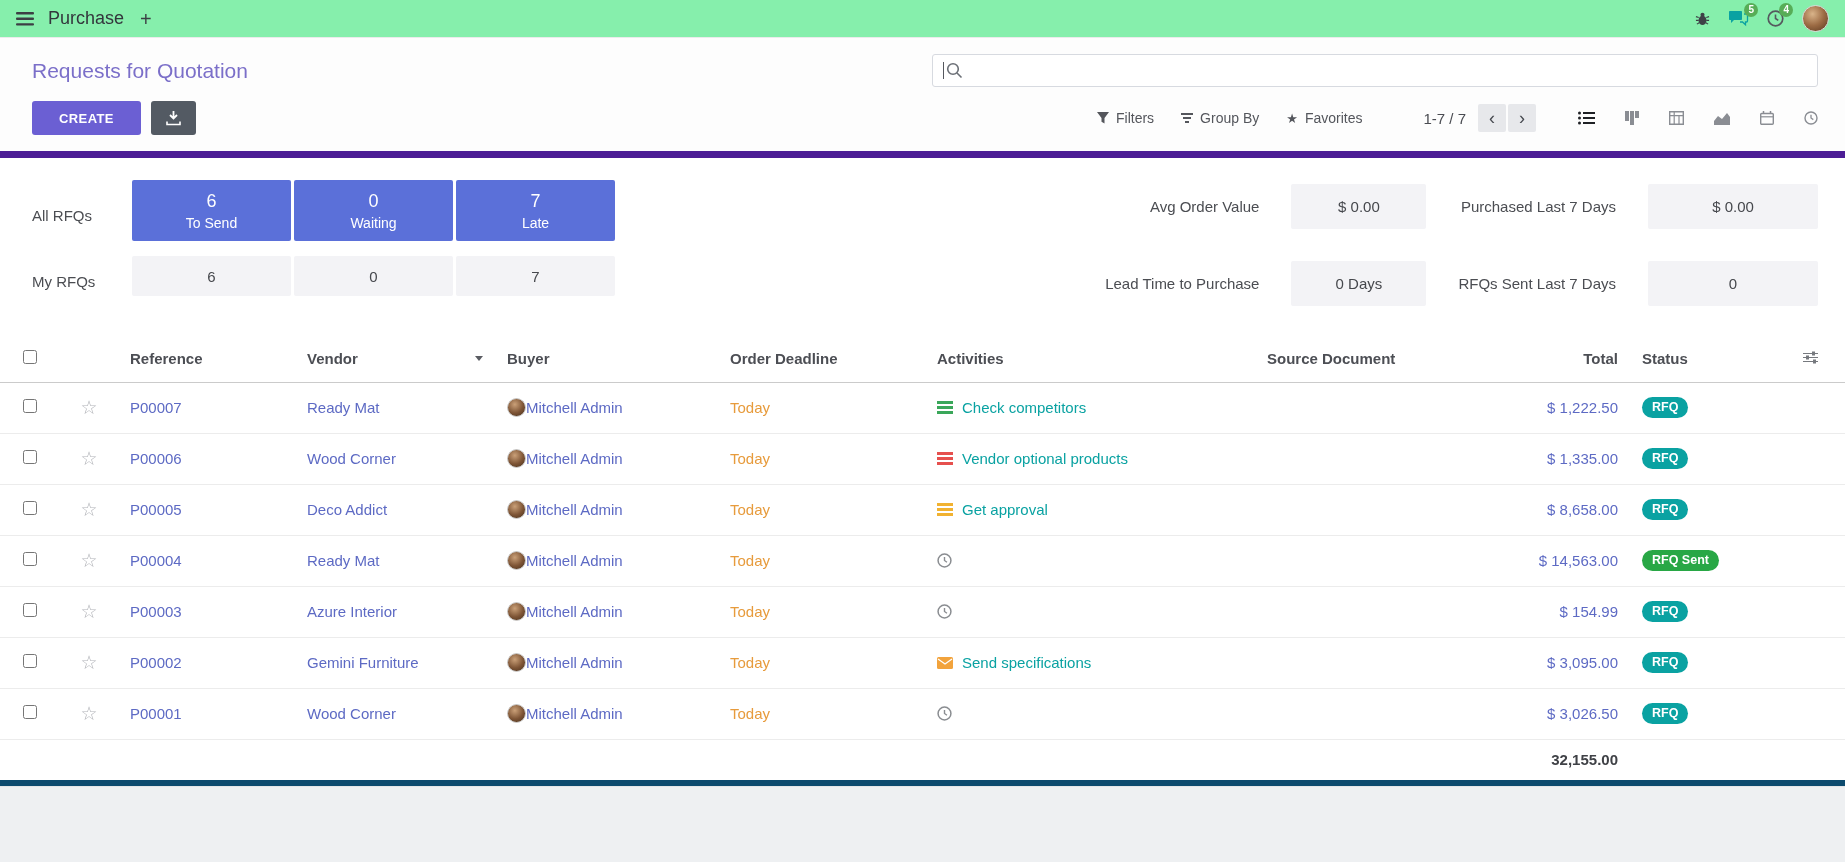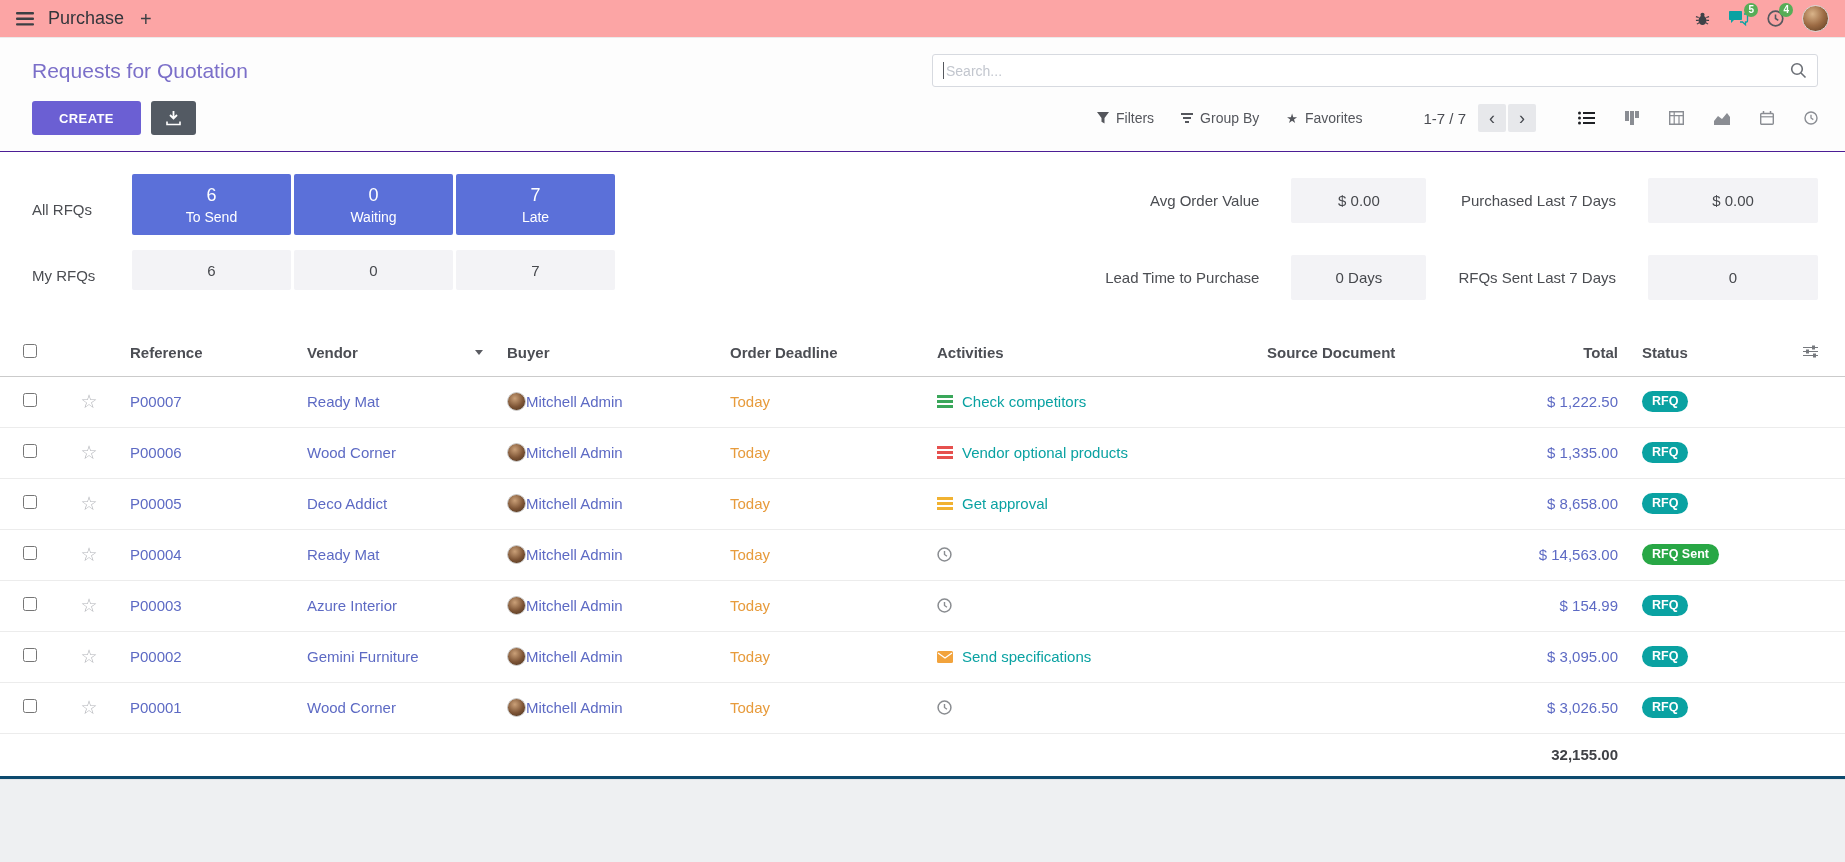--- a/index.html
+++ b/index.html
@@ -3,34 +3,34 @@
 <meta charset="utf-8">
 <style>
   * { box-sizing: border-box; margin: 0; padding: 0; }
   html,body { background:#fff; }
   body {
     width:1845px; height:862px; overflow:hidden;
     font-family:"Liberation Sans", sans-serif;
     font-size:15px; color:#444;
   }
   
-  .navbar { height:38px; background:#fca5a5; border-bottom:1px solid #ebebeb;
+  .navbar { height:38px; background:#86efac; border-bottom:1px solid #ebebeb;
     display:flex; align-items:center; padding:0 16px; gap:14px; }
   .hamburger { display:flex; cursor:pointer; }
   .app-name { font-size:18px; color:#33363c; }
   .nav-plus { font-size:20px; color:#3c3f44; cursor:pointer; margin-left:2px; line-height:1; }
   .nav-right { margin-left:auto; display:flex; align-items:center; gap:18px; }
   .nav-icon-wrap { position:relative; display:flex; cursor:pointer; }
   .nav-badge { position:absolute; top:-7px; right:-9px; background:#57ad57; color:#fff;
     font-size:10px; font-weight:bold; border-radius:8px; padding:1px 4px; line-height:1.2; }
   .avatar { width:27px; height:27px; border-radius:50%;
     background:radial-gradient(circle at 38% 32%, #d9b48a, #9c6b44 50%, #58381f);
     border:1px solid #d8d8d8; cursor:pointer; }
   
-  .control-panel { background:#fdfdfd; border-bottom:1px solid #4c1d95; padding:16px 27px 16px 32px; }
+  .control-panel { background:#fdfdfd; border-bottom:7px solid #4c1d95; padding:16px 27px 16px 32px; }
   .cp-top { display:flex; align-items:center; justify-content:space-between; }
   .page-title { font-size:21px; color:#7b6fc9; font-weight:normal; }
   .searchbar { width:886px; height:33px; border:1px solid #d7dae0; border-radius:3px; background:#fff;
     display:flex; align-items:center; padding:0 10px; }
   .text-caret { width:1px; height:17px; background:#55585e; margin-right:2px; flex:none; }
   .searchbar input { flex:1; border:none; outline:none; font-size:14px; color:#333; background:transparent; }
   .searchbar input::placeholder { color:#c2c6ce; }
   .cp-bottom { display:flex; align-items:center; margin-top:14px; }
   .btn-create { background:#6b5fd3; color:#fff; border:none; border-radius:3px; font-size:13px;
     font-weight:bold; letter-spacing:.4px; padding:0 27px; height:34px; cursor:pointer;
@@ -75,21 +75,21 @@
   a.link { color:#5d6ac4; text-decoration:none; cursor:pointer; }
   .deadline { color:#e79b3c; }
   .activity { display:flex; align-items:center; gap:9px; color:#0aa2a2; cursor:pointer; }
   .act-green { color:#3aa75a; } .act-red { color:#e6504e; } .act-yellow { color:#f1b231; }
   .act-clock { color:#8a8d91; display:flex; }
   .total-cell { text-align:right; color:#5d6ac4; }
   th.total-h { text-align:right; }
   .badge { display:inline-block; background:#0aa2a2; color:#fff; border-radius:11px;
     padding:4px 10px; font-size:12.5px; font-weight:bold; line-height:1; }
   .badge.sent { background:#28a745; }
-  tfoot td { font-weight:bold; color:#3f4146; border-bottom:3px solid #0c4a6e; height:44px; }
+  tfoot td { font-weight:bold; color:#3f4146; border-bottom:6px solid #0c4a6e; height:44px; }
   .buyer { display:flex; align-items:center; gap:0; }
   .mini-avatar { width:19px; height:19px; border-radius:50%; flex:none; border:1px solid #cfcfcf;
     background:radial-gradient(circle at 40% 32%, #caa078, #7d5435 55%, #46301d); }
   .row-star { color:#b1b3b8; font-size:19px; cursor:pointer; line-height:1; }
   .vendor-h .inner { display:flex; align-items:center; width:100%; }
   .caret-down { width:0; height:0; border-left:4px solid transparent; border-right:4px solid transparent;
     border-top:5px solid #5a5c62; display:inline-block; margin-left:auto; }
   .bottom-fill { height:106px; background:#eef0f2; border-top:1px solid #e3e5e7; }
   svg { display:block; }
 </style>
@@ -132,21 +132,20 @@
     </span>
     <span class="avatar"></span>
   </div>
 </header>
 
 <section class="control-panel">
   <div class="cp-top">
     <h1 class="page-title">Requests for Quotation</h1>
     <div class="searchbar">
       <span class="text-caret"></span>
-      <input type="text" placeholder="Search..." style="">
       <span>
         <svg width="17" height="17">
             <circle cx="7" cy="7" r="5.3" fill="none" stroke="#6b6f76" stroke-width="1.6"></circle>
             <path d="M11 11l4.5 4.5" stroke="#6b6f76" stroke-width="1.6"></path>
           </svg>
       </span>
     </div>
   </div>
   <div class="cp-bottom">
     <button class="btn-create">CREATE</button>

